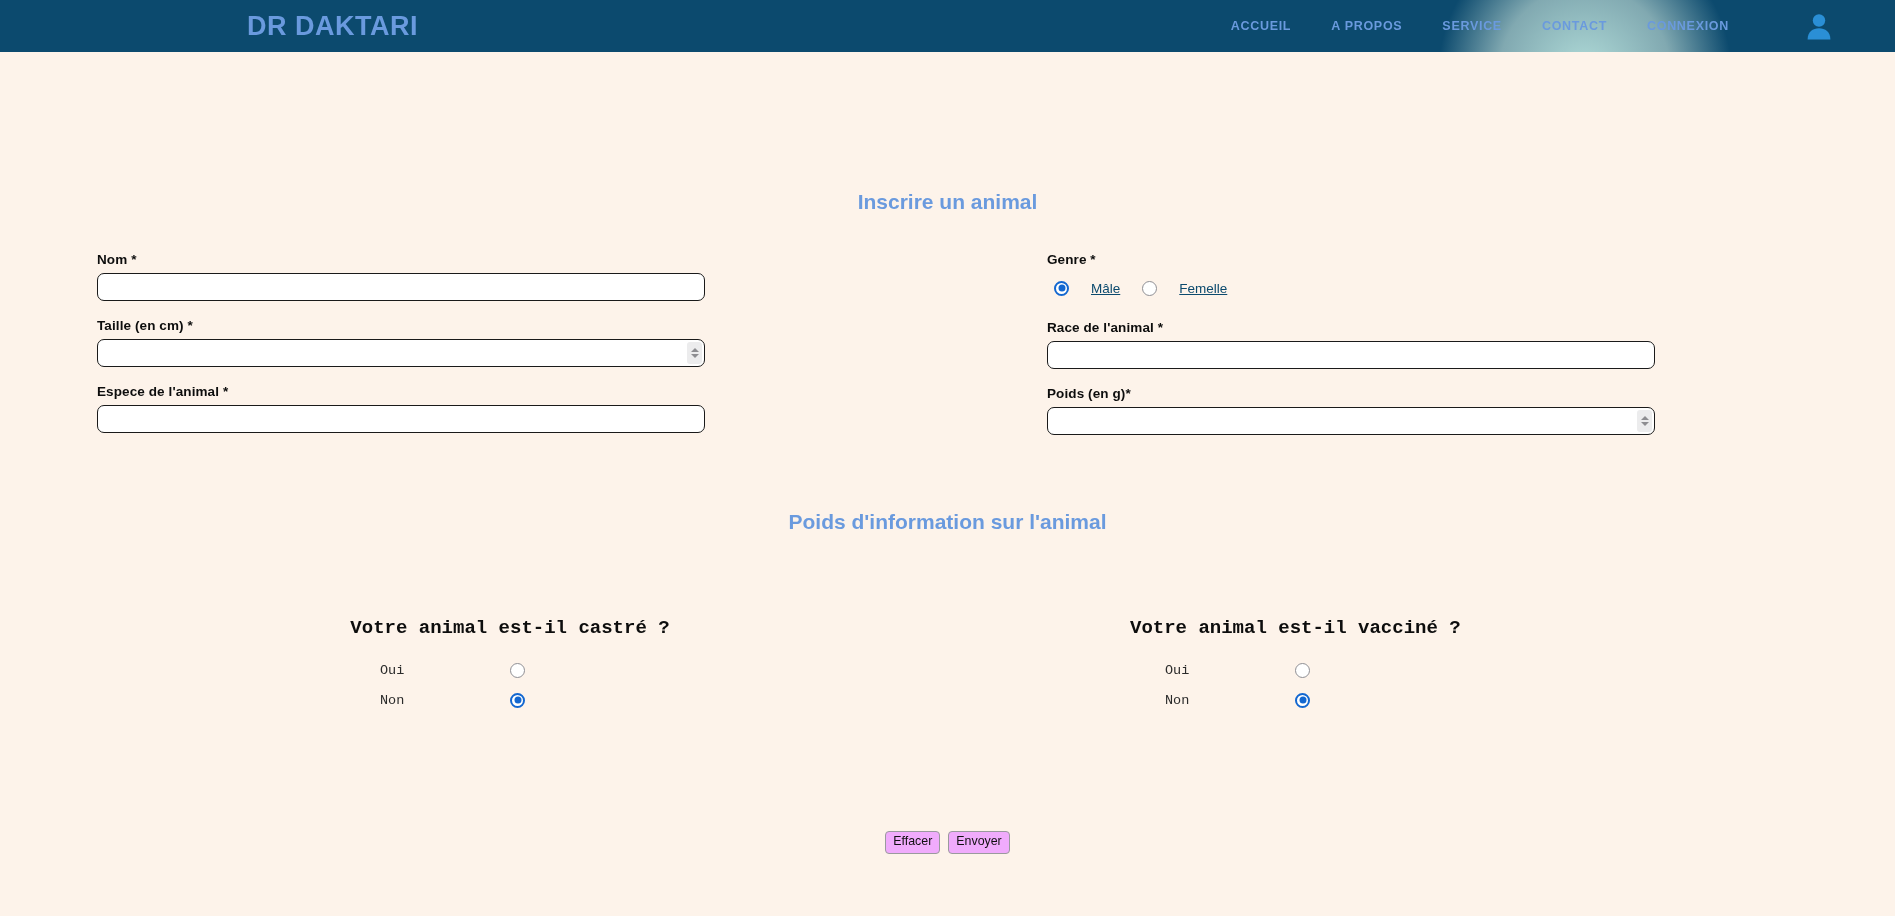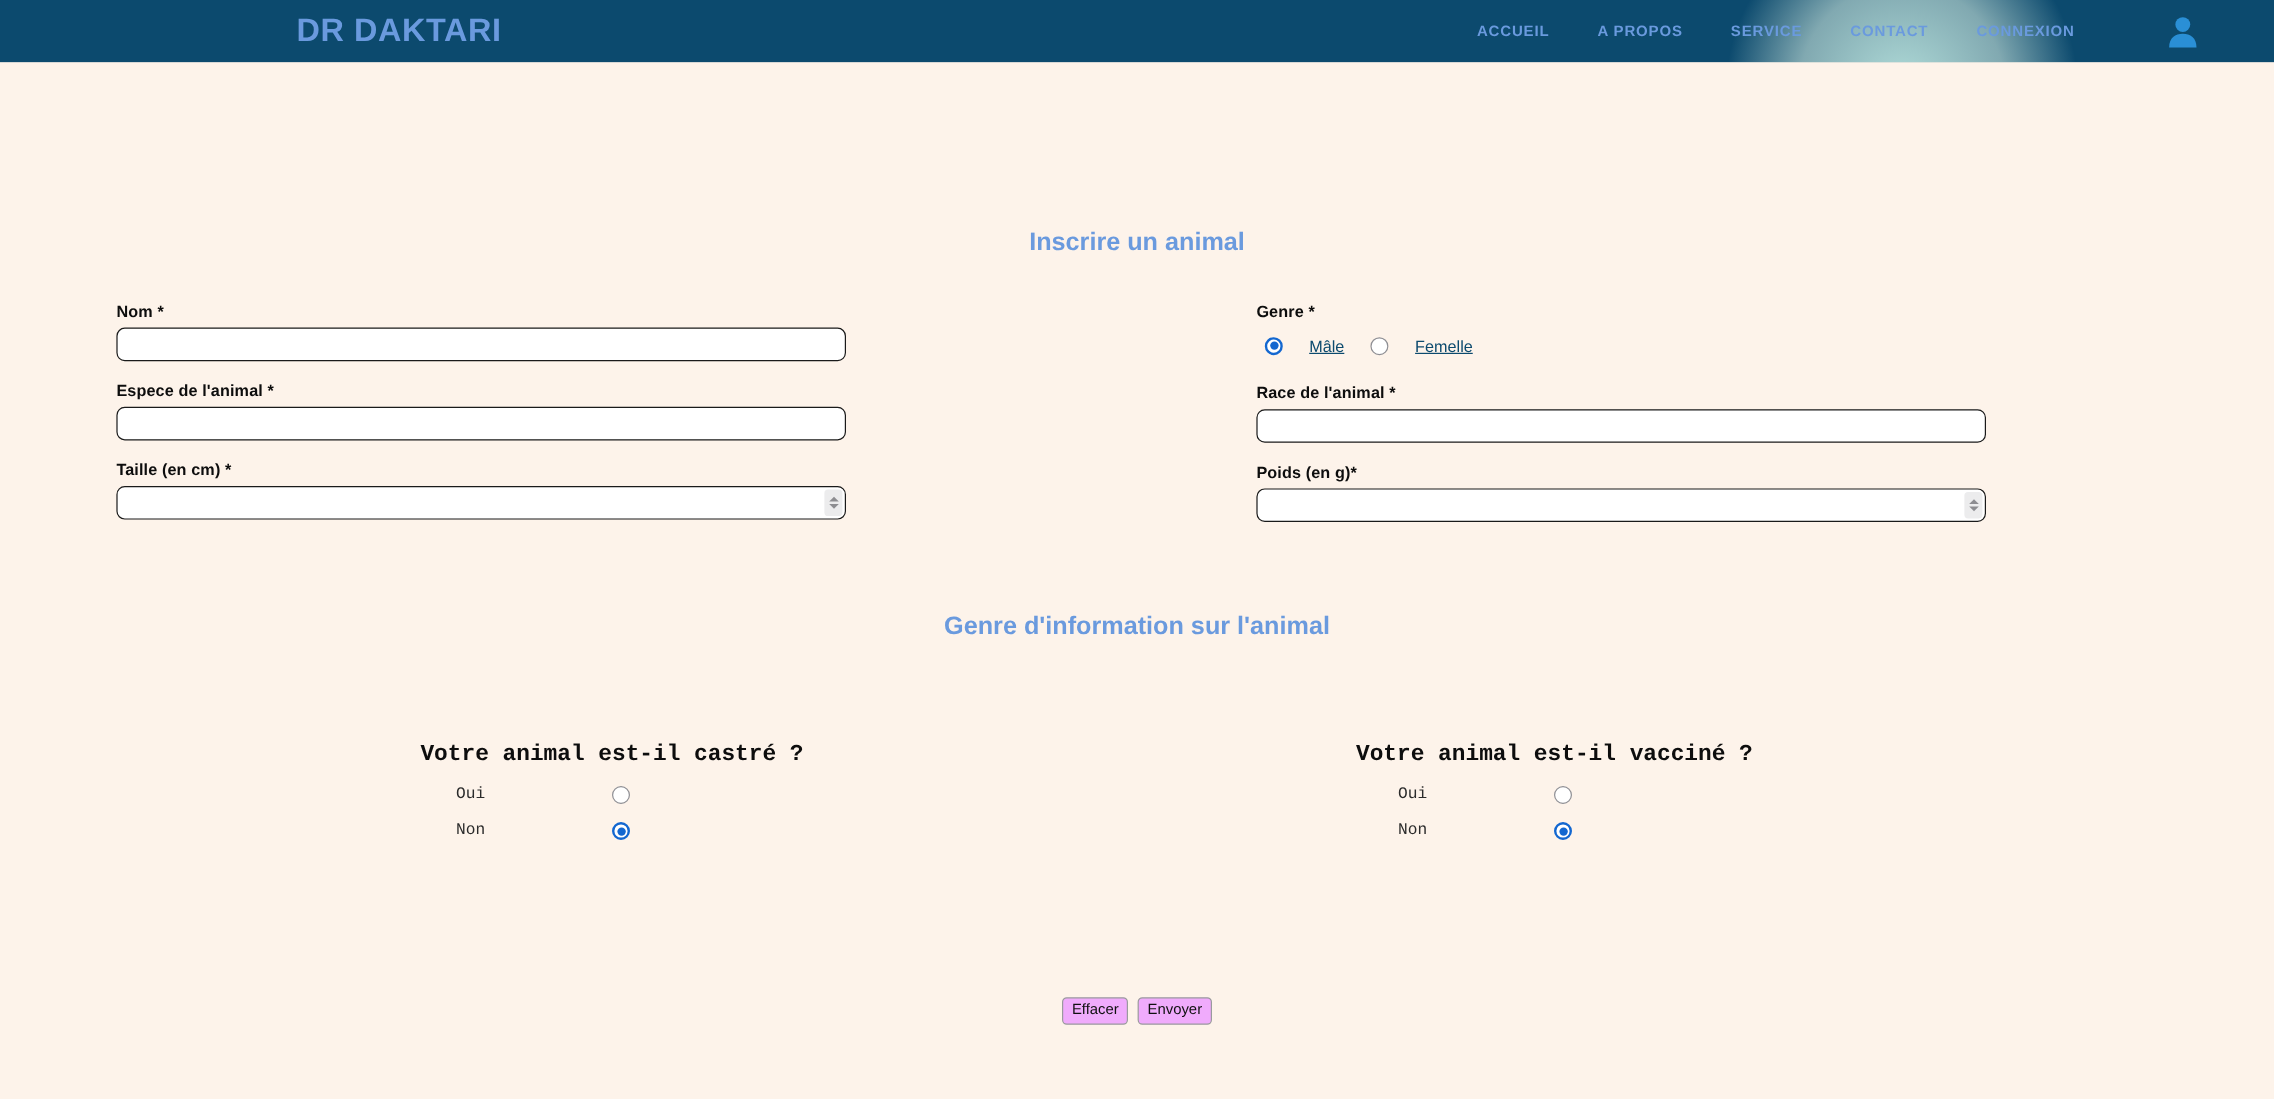--- a/index.html
+++ b/index.html
@@ -232,20 +232,21 @@
   .q-title {
     text-align: center;
     font-size: 19px;
     font-weight: bold;
     color: #0d0d0d;
     margin: 0 0 16px 0;
     white-space: nowrap;
   }
   .q-line {
     display: flex;
+    align-items: center;
     height: 30px;
     padding-left: 35px;
   }
   .q-line .q-lab {
     width: 130px;
     font-size: 13.5px;
     color: #2b2b2b;
   }
   .q-line .rb { cursor: pointer; }
 
@@ -304,33 +305,33 @@
   <div class="form-grid">
 
     <div class="form-col col-left">
 
       <div class="field">
         <label class="field-label">Nom *</label>
         <input class="text-input" type="text" placeholder="" style="">
       </div>
 
       <div class="field">
-        <label class="field-label">Espece de l'animal *</label>
-        <input class="text-input" type="text" placeholder="" style="">
-      </div>
-
-      <div class="field">
         <label class="field-label">Taille (en cm) *</label>
         <div class="num-wrap">
           <input class="num-input" type="text" placeholder="" style="">
           <span class="spinner">
             <span class="spin-up"></span>
             <span class="spin-down"></span>
           </span>
         </div>
+      </div>
+
+      <div class="field">
+        <label class="field-label">Espece de l'animal *</label>
+        <input class="text-input" type="text" placeholder="" style="">
       </div>
 
     </div>
 
     <div class="form-col col-right">
 
       <div class="field">
         <label class="field-label">Genre *</label>
         <div class="radio-row">
           <label class="radio-opt">
@@ -356,21 +357,21 @@
           <span class="spinner">
             <span class="spin-up"></span>
             <span class="spin-down"></span>
           </span>
         </div>
       </div>
 
     </div>
   </div>
 
-  <h2 class="section-title" id="title-plus">Genre d'information sur l'animal</h2>
+  <h2 class="section-title" id="title-plus">Poids d'information sur l'animal</h2>
 
   <div class="question-block q-castre">
     <div class="q-title">Votre animal est-il castré ?</div>
     <div class="q-line">
       <span class="q-lab">Oui</span>
       <span class="rb"></span>
     </div>
     <div class="q-line">
       <span class="q-lab">Non</span>
       <span class="rb checked"></span>

